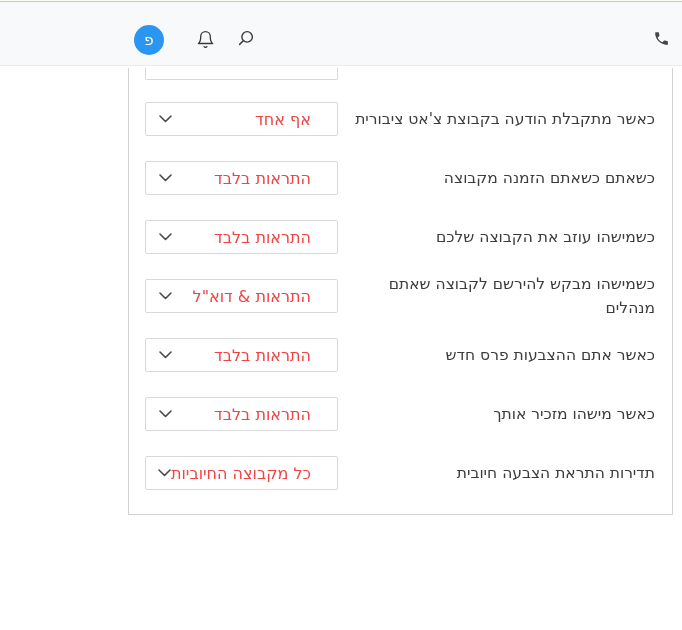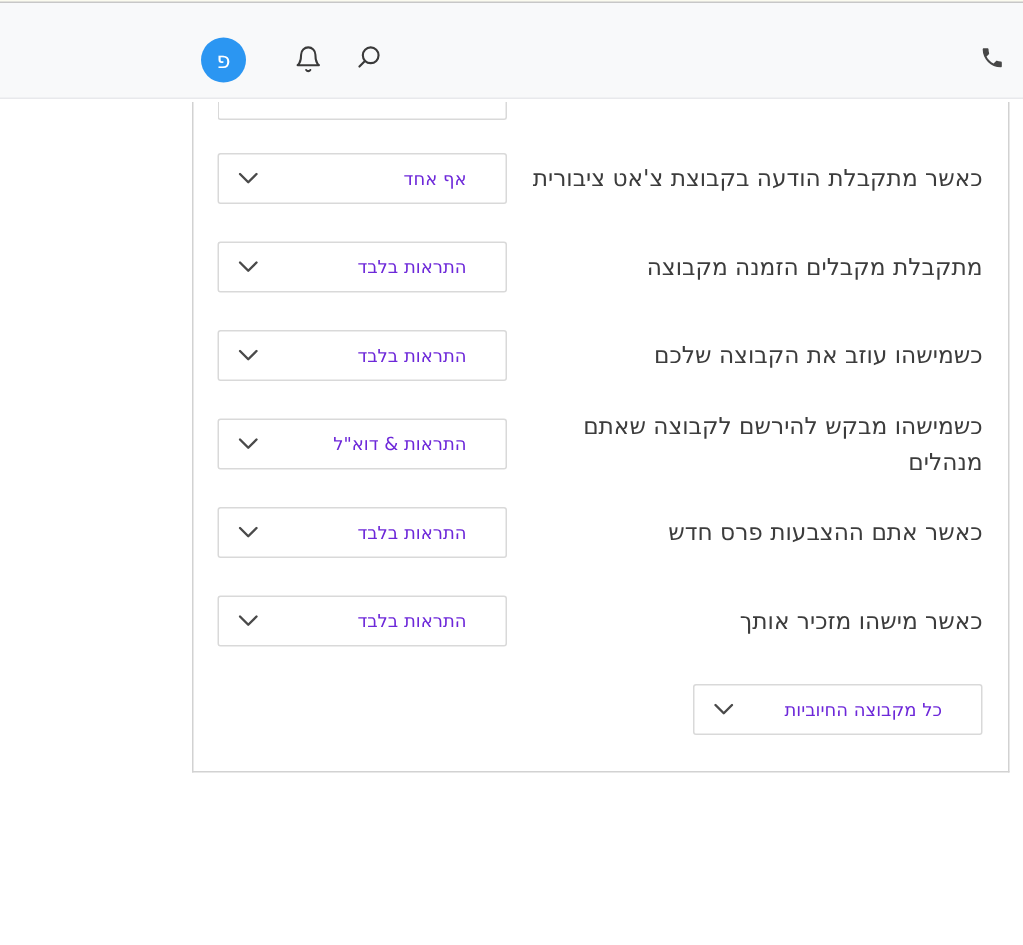--- a/index.html
+++ b/index.html
@@ -35,21 +35,21 @@
          height:34px; margin-top:25px; }
   .row.first { margin-top:22px; }
 
   .row-label { font-size:15.5px; color:#3c3c3c; line-height:24px;
                white-space:pre-line; text-align:right; }
 
   .select { width:193px; height:34px; flex:0 0 193px; background:#ffffff;
             border:1px solid #d9d9d9; border-radius:2px; cursor:pointer;
             display:flex; align-items:center; justify-content:space-between;
             padding:0 26px 0 13px; }
-  .sel-val { font-size:12px; color:#6d28d9; white-space:nowrap; }
+  .sel-val { font-size:16px; color:#ef4444; white-space:nowrap; }
   .chev { display:flex; align-items:center; }
 </style>
 </head>
 <body>
 
 <div class="edge-strip"></div>
 
 <header class="topbar">
   <div class="avatar" style="background: rgb(43, 150, 242);">פ</div>
 
@@ -84,21 +84,21 @@
       <span class="sel-val">אף אחד</span>
       <span class="chev">
         <svg width="13" height="8" viewBox="0 0 13 8" fill="none" stroke="#4a4a4a" stroke-width="1.6" stroke-linecap="round" stroke-linejoin="round">
           <polyline points="1,1 6.5,6.5 12,1"></polyline>
           </svg>
       </span>
     </div>
   </div>
 
   <div class="row">
-    <div class="row-label">מתקבלת מקבלים הזמנה מקבוצה</div>
+    <div class="row-label">כשאתם כשאתם הזמנה מקבוצה</div>
     <div class="select">
       <span class="sel-val">התראות בלבד</span>
       <span class="chev">
         <svg width="13" height="8" viewBox="0 0 13 8" fill="none" stroke="#4a4a4a" stroke-width="1.6" stroke-linecap="round" stroke-linejoin="round">
           <polyline points="1,1 6.5,6.5 12,1"></polyline>
           </svg>
       </span>
     </div>
   </div>
 
@@ -145,20 +145,21 @@
       <span class="sel-val">התראות בלבד</span>
       <span class="chev">
         <svg width="13" height="8" viewBox="0 0 13 8" fill="none" stroke="#4a4a4a" stroke-width="1.6" stroke-linecap="round" stroke-linejoin="round">
           <polyline points="1,1 6.5,6.5 12,1"></polyline>
           </svg>
       </span>
     </div>
   </div>
 
   <div class="row">
+    <div class="row-label">תדירות התראת הצבעה חיובית</div>
     <div class="select">
       <span class="sel-val">כל מקבוצה החיוביות</span>
       <span class="chev">
         <svg width="13" height="8" viewBox="0 0 13 8" fill="none" stroke="#4a4a4a" stroke-width="1.6" stroke-linecap="round" stroke-linejoin="round">
           <polyline points="1,1 6.5,6.5 12,1"></polyline>
           </svg>
       </span>
     </div>
   </div>
 

